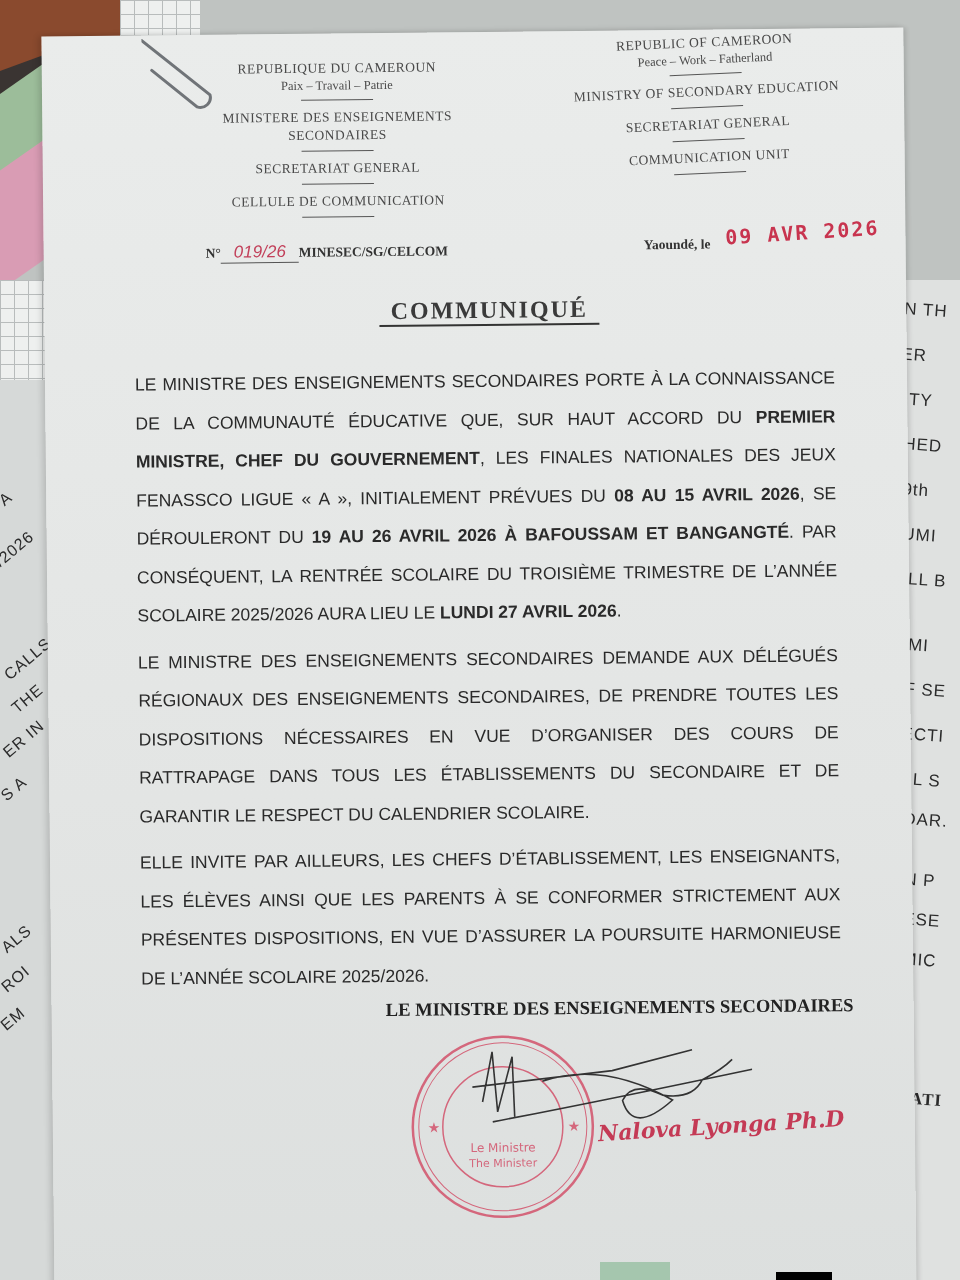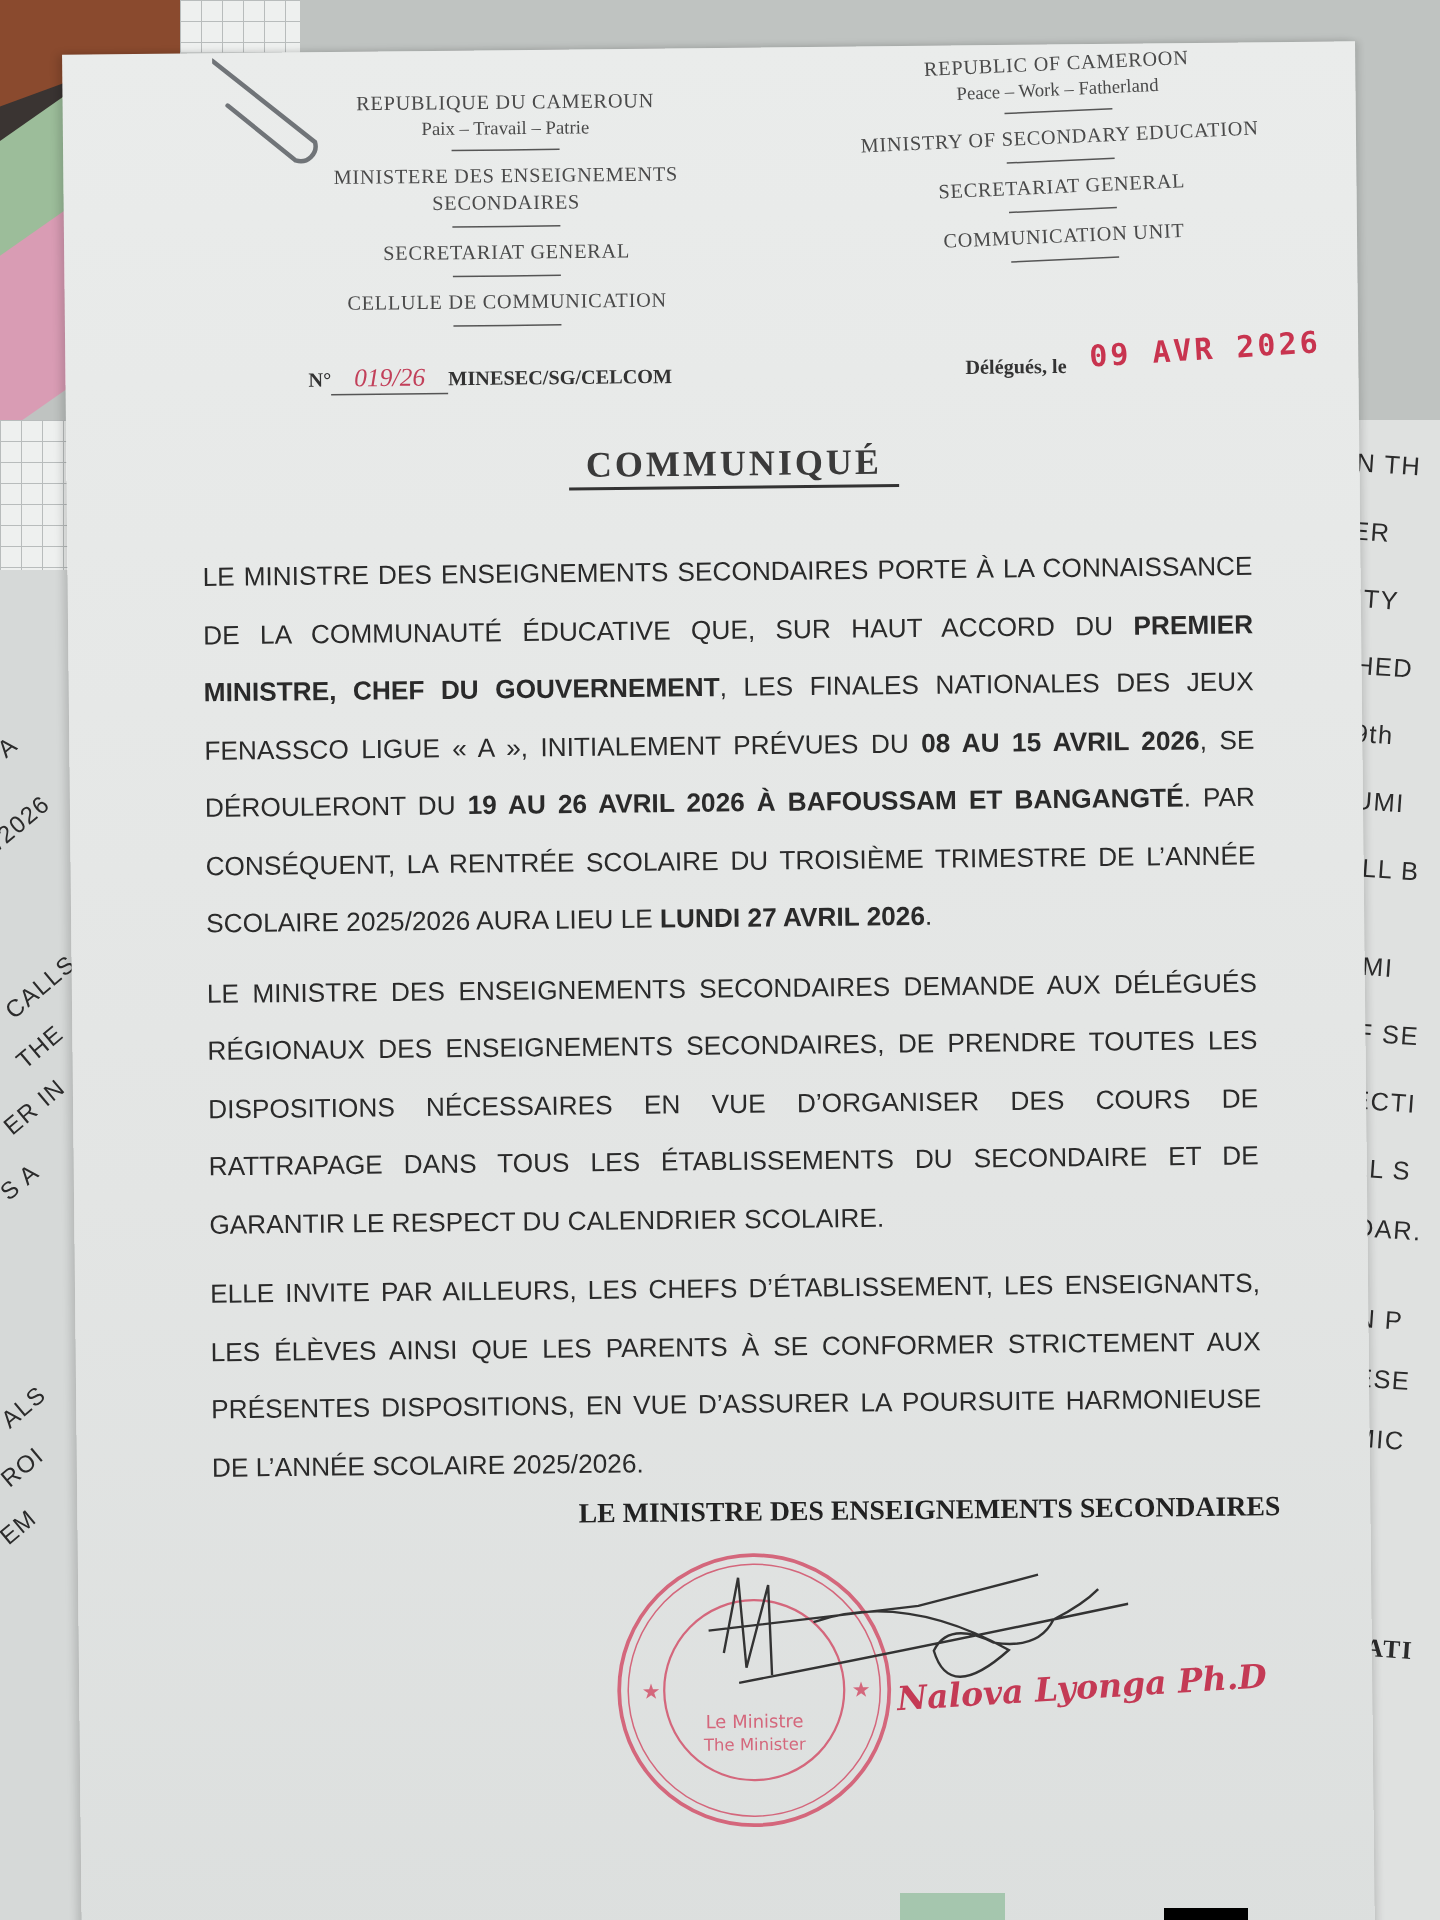--- a/index.html
+++ b/index.html
@@ -58,21 +58,21 @@
   .hdr-col .motto { font-size:12.5px; line-height:16px; }
   .hdr-col .rule { width:72px; height:1px; background:#555; margin:6px auto 8px; }
   .hdr-left { left:150px; top:26px; width:290px; }
   .hdr-right { left:510px; top:4px; width:310px; transform:rotate(-2deg); }
 
   .ref-line {
     position:absolute; left:162px; top:208px; font-family:"Liberation Serif", serif;
     font-size:13.5px; color:#333; font-weight:bold;
   }
   .ref-num {
-    display:inline-block; font-family:Liberation Serif, serif; font-style:italic;
+    display:inline-block; font-family:Liberation Sans, sans-serif; font-style:italic;
     color:#c2405a; font-size:17px; font-weight:normal;
     border-bottom:1px solid #555; padding:0 4px; min-width:70px; text-align:center;
   }
   .date-line {
     position:absolute; left:600px; top:200px; font-family:"Liberation Serif", serif;
     color:#333; font-size:13.5px; font-weight:bold;
   }
   .date-stamp {
     display:inline-block; color:#c8344f; font-family:"DejaVu Sans Mono", monospace;
     font-size:20px; font-weight:bold; letter-spacing:2px; transform:rotate(-3deg) translateY(-8px);
@@ -181,21 +181,21 @@
     <div class="rule"></div>
     <div class="l">COMMUNICATION UNIT</div>
     <div class="rule"></div>
   </div>
 
   <div class="ref-line">
     <span>N°</span><span class="ref-num">019/26</span><span>MINESEC/SG/CELCOM</span>
   </div>
 
   <div class="date-line">
-    <span>Délégués, le</span>
+    <span>Yaoundé, le</span>
     <span class="date-stamp">09 AVR 2026</span>
   </div>
 
   <div class="title">COMMUNIQUÉ</div>
 
   <div class="body">
     <p><span>Le Ministre des Enseignements Secondaires porte à la connaissance de la communauté éducative que, sur haut accord du </span><b>Premier Ministre, Chef du Gouvernement</b><span>, les finales nationales des jeux FENASSCO Ligue « A », initialement prévues du </span><b>08 au 15 avril 2026</b><span>, se dérouleront du </span><b>19 au 26 avril 2026 à Bafoussam et Bangangté</b><span>. Par conséquent, la rentrée scolaire du troisième trimestre de l’année scolaire 2025/2026 aura lieu le </span><b>lundi 27 avril 2026</b><span>.</span></p>
     <p>Le Ministre des Enseignements Secondaires demande aux Délégués Régionaux des Enseignements Secondaires, de prendre toutes les dispositions nécessaires en vue d’organiser des cours de rattrapage dans tous les établissements du secondaire et de garantir le respect du calendrier scolaire.</p>
     <p>Elle invite par ailleurs, les Chefs d’établissement, les enseignants, les élèves ainsi que les parents à se conformer strictement aux présentes dispositions, en vue d’assurer la poursuite harmonieuse de l’année scolaire 2025/2026.</p>
   </div>

